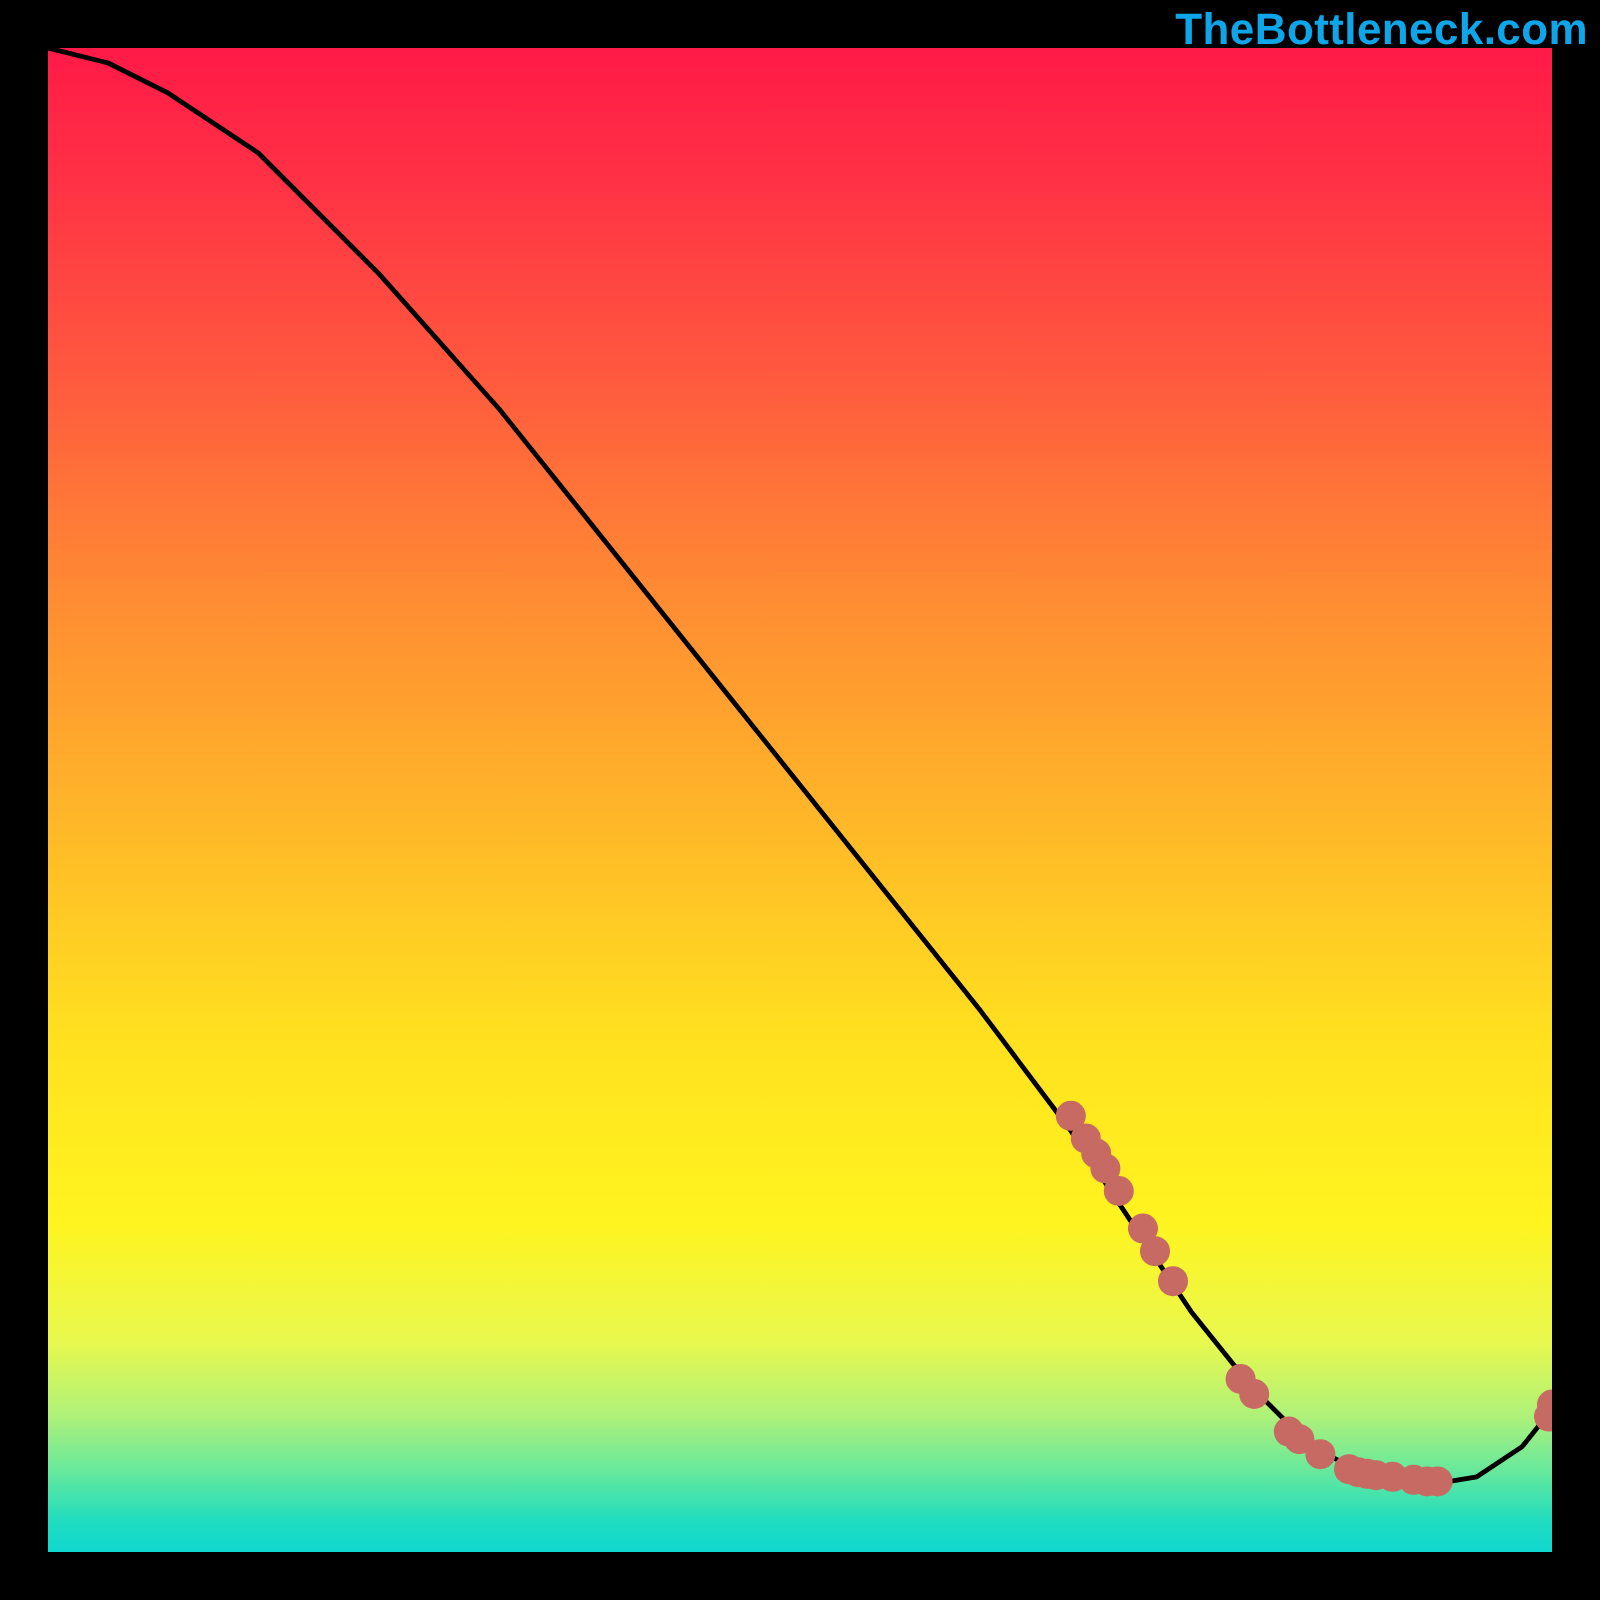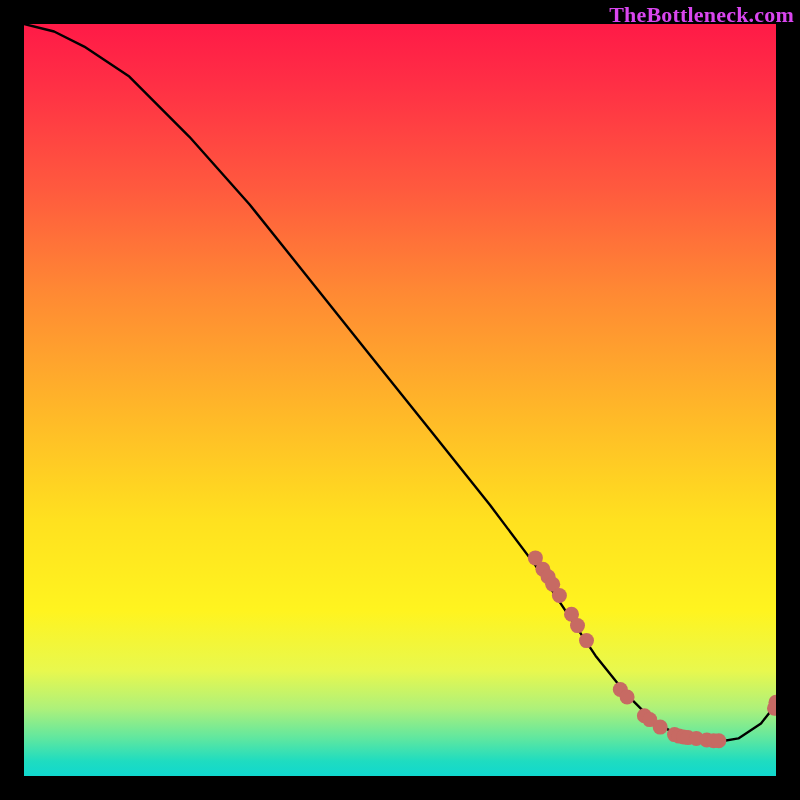--- a/index.html
+++ b/index.html
@@ -36,24 +36,24 @@
       #aef17a 91%,
       #5fe7a0 95%,
       #1fdcc0 98%,
       #10d8cf 100%
     );
   }
   .watermark {
     position: absolute;
     top: 2px;
     right: 6px;
-    font-family: Liberation Serif, serif;
+    font-family: Liberation Sans, sans-serif;
     font-size: 22px;
     font-weight: 600;
-    color: #d946ef;
+    color: #0ea5e9;
     letter-spacing: 0.2px;
     user-select: none;
   }
   svg.curve {
     position: absolute;
     left: 0;
     top: 0;
   }
 </style>
 </head>

